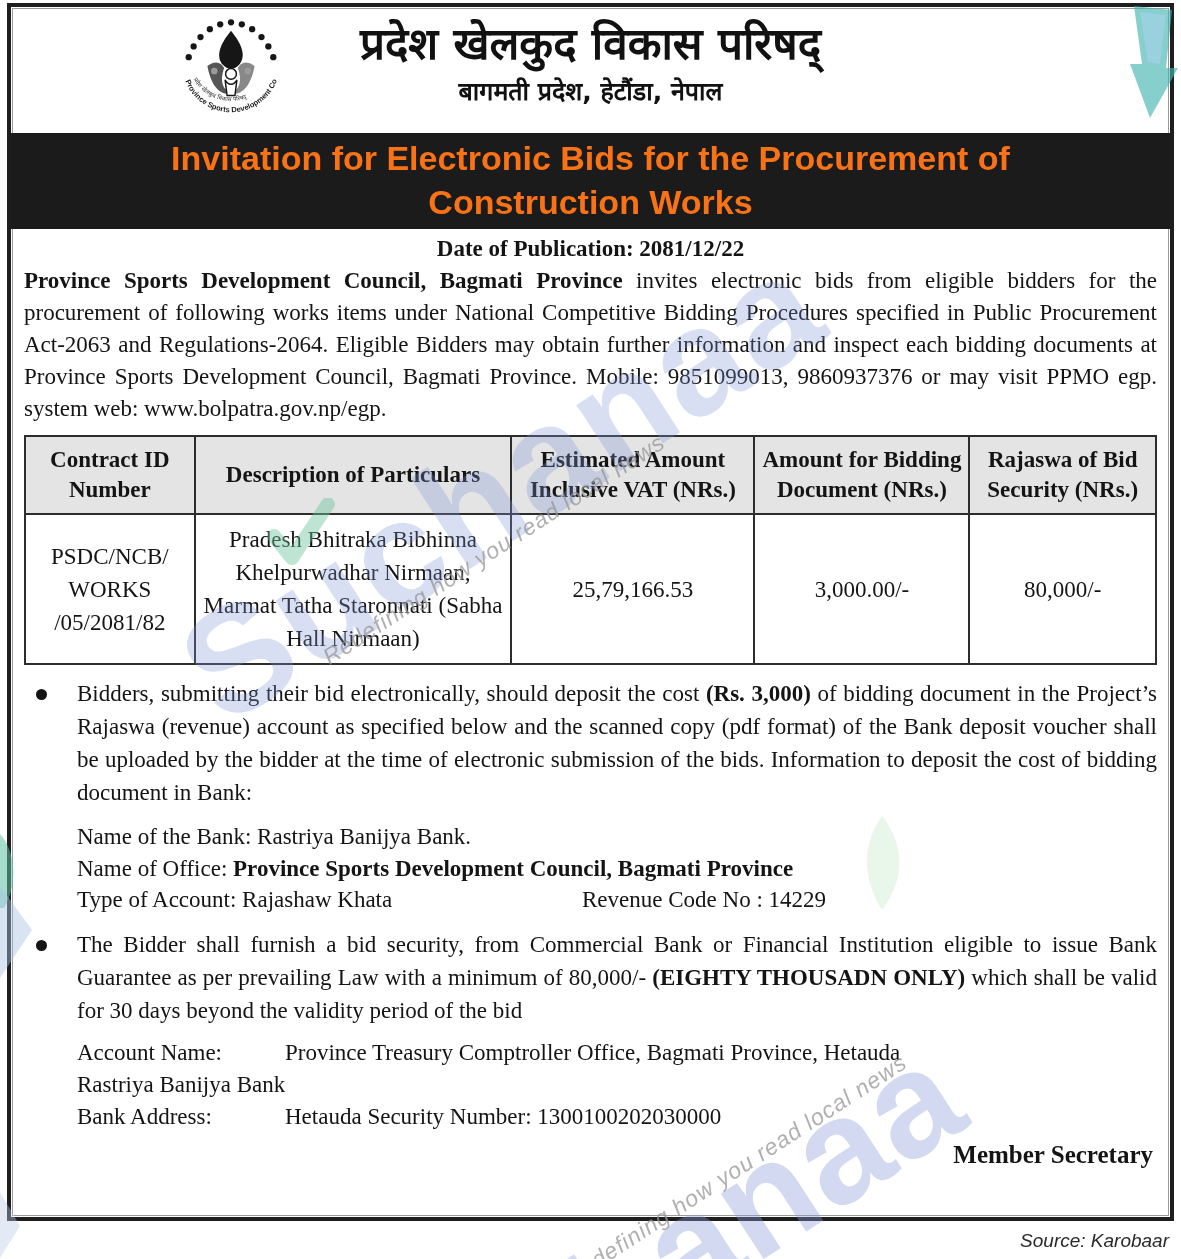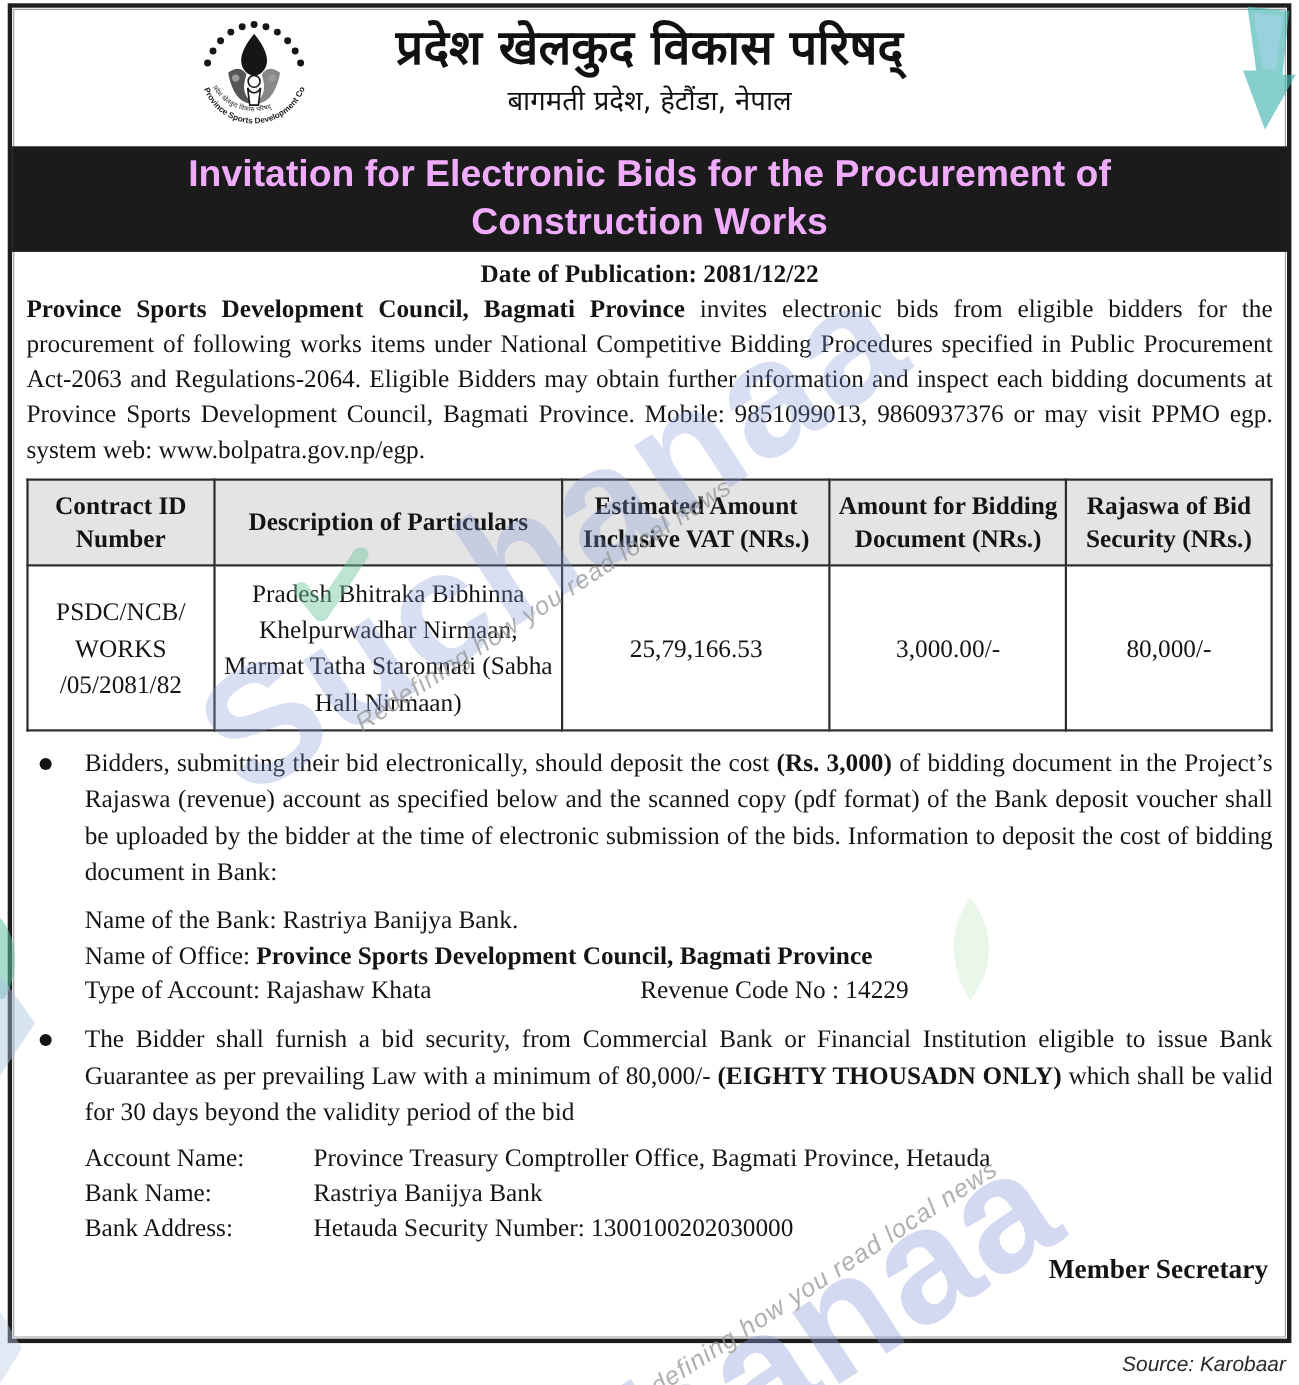--- a/index.html
+++ b/index.html
@@ -20,27 +20,27 @@
 
   
   .header { position:relative; height:122px; }
   .logo { position:absolute; left:148px; top:4px; width:118px; height:118px; }
   .org-names { text-align:center; padding-top:12px; }
   .org-name {
     font-family:"DejaVu Sans", sans-serif; font-weight:bold;
     font-size:44px; line-height:1.12; color:#111;
   }
   .org-loc {
-    font-family:"DejaVu Sans", sans-serif; font-weight:normal;
+    font-family:"DejaVu Sans", sans-serif; font-weight:bold;
     font-size:25px; margin-top:5px; color:#111;
   }
 
   
   .title-bar {
-    margin:4px -13px 0; background:#1b1b1b; color:#f0abfc;
+    margin:4px -13px 0; background:#1b1b1b; color:#f97316;
     text-align:center; font-family:"Liberation Sans", sans-serif;
     font-weight:bold; font-size:34px; line-height:44px; padding:3px 0 5px;
   }
 
   .date-line { text-align:center; font-weight:bold; font-size:23px; margin:7px 0 3px; }
 
   .intro { font-size:23px; line-height:32px; text-align:justify; }
   .b { font-weight:bold; }
   .link { }
 
@@ -190,21 +190,20 @@
       <span class="dot"></span>
       <div class="btext"><span>The Bidder shall furnish a bid security, from Commercial Bank or Financial Institution eligible to issue Bank Guarantee as per prevailing Law with a minimum of 80,000/- </span><span class="b">(EIGHTY THOUSADN ONLY)</span><span> which shall be valid for 30 days beyond the validity period of the bid</span></div>
     </div>
 
     <div class="sec-account">
       <div class="sa-row">
         <div class="sa-label">Account Name:</div>
         <div>Province Treasury Comptroller Office, Bagmati Province, Hetauda</div>
       </div>
       <div class="sa-row">
-        <div class="sa-label">Bank Name:</div>
         <div>Rastriya Banijya Bank</div>
       </div>
       <div class="sa-row">
         <div class="sa-label">Bank Address:</div>
         <div>Hetauda Security Number: 1300100202030000</div>
       </div>
     </div>
 
     <div class="signature">Member Secretary</div>
   </div>

